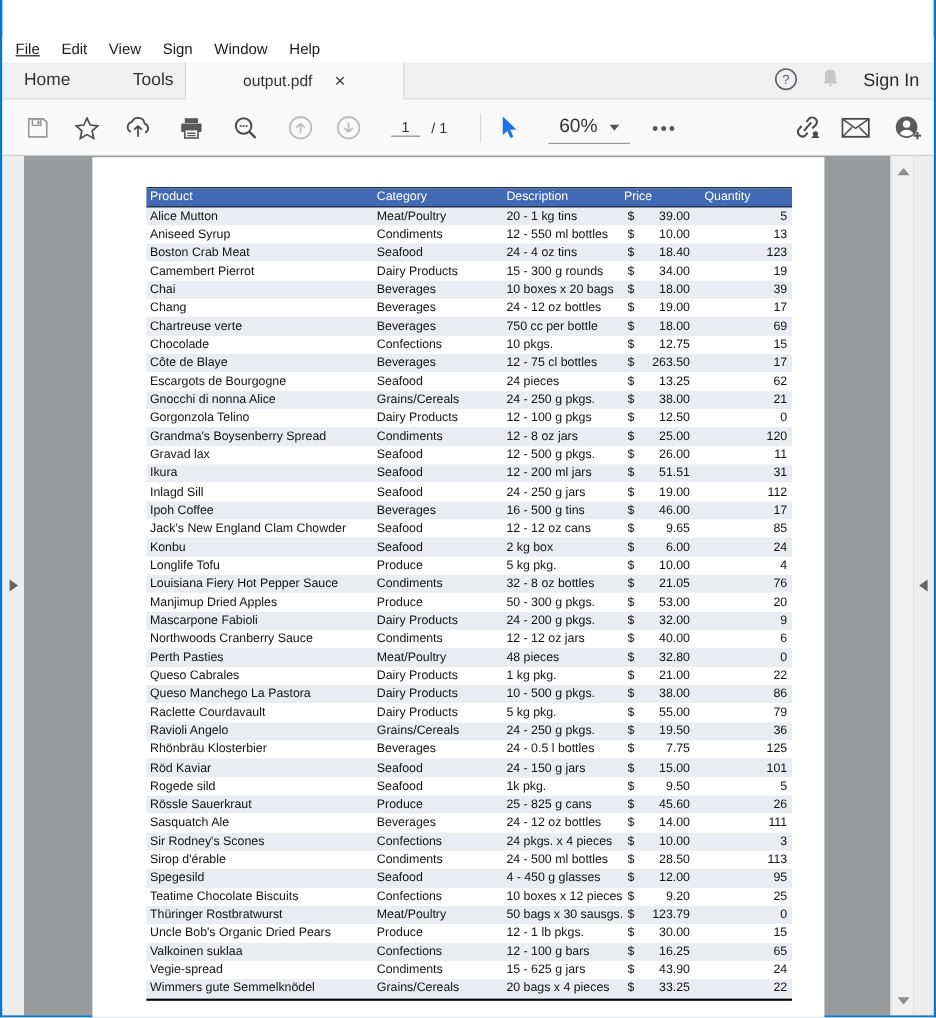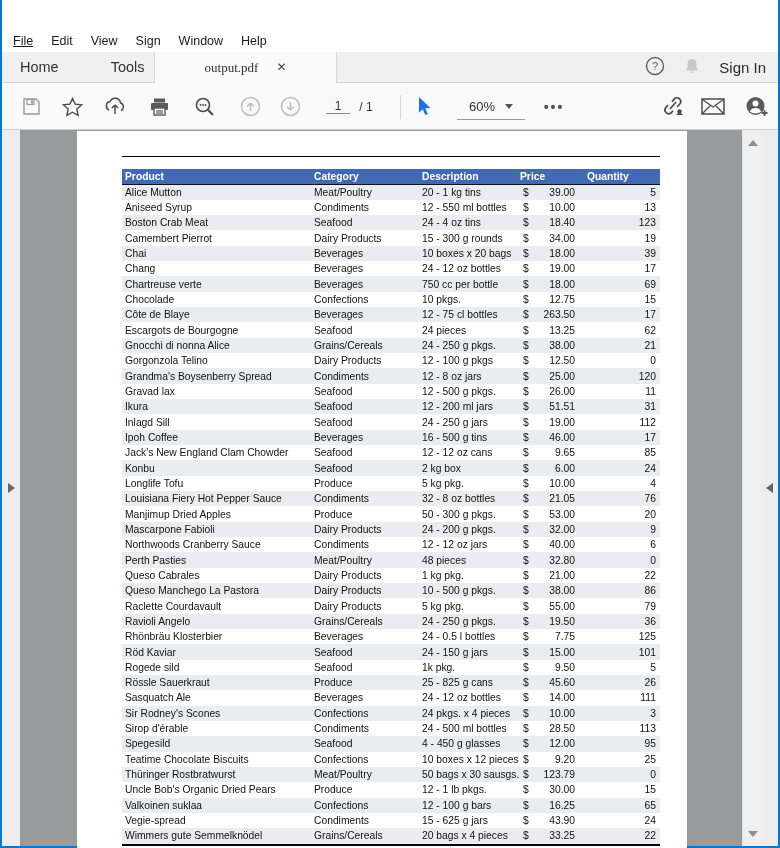--- a/index.html
+++ b/index.html
@@ -20,52 +20,52 @@
   .win-btn svg { display:block; }
 
   
   .menubar { position:absolute; left:0; top:30px; right:0; height:22px; background:#ffffff; display:flex; align-items:center; font-size:12.5px; color:#1a1a1a; }
   .menu-item { padding:0 9px; height:22px; display:flex; align-items:center; }
   .menu-item:first-child { margin-left:2px;text-decoration:underline; }
 
   
   .tabbar { position:absolute; left:0; top:52px; right:0; height:31px; background:#f0f0f0; border-bottom:1px solid #d6d6d6; display:flex; align-items:stretch; font-size:14.5px; color:#323232;gap:16px; }
   .tab { display:flex; align-items:center; padding:0 18px; }
-  .doc-tab { position:absolute; left:152px; top:0; width:183px; height:31px; background:#fafafa; border-left:1px solid #d6d6d6; border-right:1px solid #d6d6d6; display:flex; align-items:center; justify-content:center; gap:18px; font-size:13px;font-family:Liberation Serif, serif; }
+  .doc-tab { position:absolute; left:152px; top:0; width:183px; height:31px; background:#fafafa; border-left:1px solid #d6d6d6; border-right:1px solid #d6d6d6; display:flex; align-items:center; justify-content:center; gap:18px; font-size:13px; }
   .doc-tab .close-x { font-size:12px; color:#444; }
   .tabbar-right { position:absolute; right:12px; top:0; height:31px; display:flex; align-items:center; gap:18px; }
   .signin { font-size:15px; color:#2b2b2b; }
 
   
   .toolbar { position:absolute; left:0; top:83px; right:0; height:47px; background:#f9f9f9; border-bottom:1px solid #cfcfcf; }
   .tool { position:absolute; top:0; height:47px; display:flex; align-items:center; justify-content:center; }
   .pageinput { width:24px; border:none; outline:none; border-bottom:1px solid #8a8a8a; background:transparent; text-align:center; font-size:12px; color:#333; font-family:"Liberation Sans",sans-serif; }
   .pagetotal { font-size:12px; color:#333; }
   .vsep { position:absolute; left:398px; top:12px; height:24px; width:1px; background:#d9d9d9; }
-  .zoomctl { position:absolute; left:455px; top:10px; width:68px; height:27px; border-bottom:1px solid #9a9a9a; display:flex; align-items:center; justify-content:center; gap:10px; font-size:13px; color:#333; }
+  .zoomctl { position:absolute; left:455px; top:10px; width:68px; height:27px; border-bottom:1px solid #9a9a9a; display:flex; align-items:center; justify-content:center; gap:10px; font-size:16px; color:#333; }
   .caret-down { width:0; height:0; border-left:4px solid transparent; border-right:4px solid transparent; border-top:5px solid #555; }
   .dots { font-size:14px; letter-spacing:2px; color:#555; font-weight:bold; }
 
   
   .docarea { position:absolute; left:0; top:130px; right:0; bottom:0; background:#999a9b; }
   .leftpane { position:absolute; left:0; top:0; width:18px; bottom:0; background:#ededee; display:flex; align-items:center; justify-content:center; }
   .tri-right { width:0; height:0; border-top:5px solid transparent; border-bottom:5px solid transparent; border-left:7px solid #666; }
   .tri-left  { width:0; height:0; border-top:5px solid transparent; border-bottom:5px solid transparent; border-right:7px solid #666; }
   .rightpane { position:absolute; right:0; top:0; width:17px; bottom:0; background:#ededee; display:flex; align-items:center; justify-content:center; }
   .scrollbar { position:absolute; right:17px; top:0; width:19px; bottom:0; background:#f0f0f1; border-left:1px solid #e2e2e2; }
   .sb-up, .sb-down { position:absolute; left:0; width:19px; height:17px; display:flex; align-items:center; justify-content:center; }
   .sb-up { top:4px; } .sb-down { bottom:4px; }
   .tri-up   { width:0; height:0; border-left:5px solid transparent; border-right:5px solid transparent; border-bottom:6px solid #8d8d8d; }
   .tri-down { width:0; height:0; border-left:5px solid transparent; border-right:5px solid transparent; border-top:6px solid #8d8d8d; }
 
   .page { position:absolute; left:75px; top:1px; width:610px; height:740px; background:#fff; }
 
   
   .ptable { position:absolute; left:45px; top:25px; width:538px; border-top:1.5px solid #000; border-bottom:2.5px solid #000; font-size:10.3px; color:#111; }
-  .thead { display:flex; height:15.5px; background:#4169b4; color:#fff; font-weight:bold; border-bottom:1px solid #111; align-items:center;margin-top:12px; }
+  .thead { display:flex; height:15.5px; background:#4169b4; color:#fff; font-weight:normal; border-bottom:1px solid #111; align-items:center; }
   .trow { display:flex; height:15.34px; align-items:center; background:#fff; }
   .trow.band { background:#eaecf1; }
   .c-product { width:190px; padding-left:3px; white-space:nowrap; overflow:hidden; }
   .c-category { width:108px; padding-left:2px; white-space:nowrap; overflow:hidden; }
   .c-desc { width:100px; padding-left:2px; white-space:nowrap; overflow:hidden; }
   .c-price { width:62px; display:flex; justify-content:space-between; white-space:nowrap; }
   .c-price .cur { padding-left:3px; }
   .c-price .amt { padding-right:7px; }
   .c-qty { width:78px; text-align:right; padding-right:4px; white-space:nowrap; }
   .thead .c-qty { text-align:left; padding-left:5px; }

